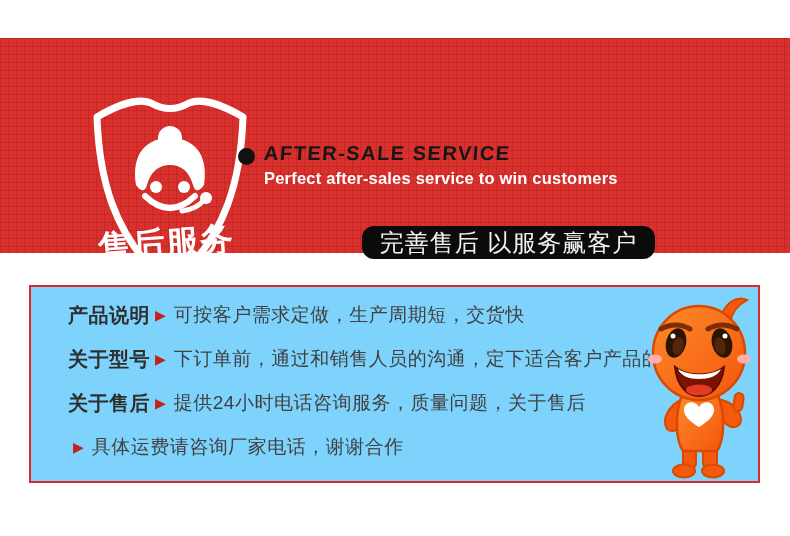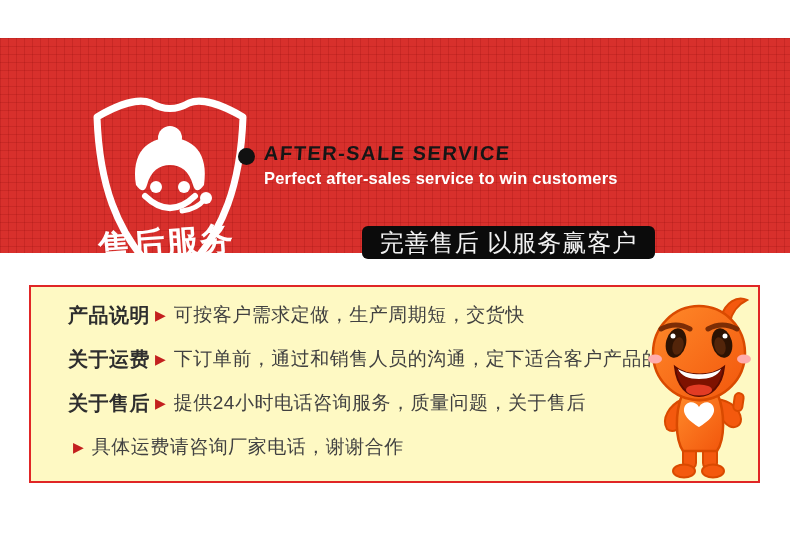--- a/index.html
+++ b/index.html
@@ -32,29 +32,29 @@
     color:#161616; font-size:20px; font-weight:700; letter-spacing:1.5px;
     white-space:nowrap; transform:skewX(-4deg);
   }
   .hero-subtitle {
     position:absolute; left:264px; top:131px;
     color:#ffffff; font-size:16.5px; font-weight:700; letter-spacing:0.2px;
     white-space:nowrap;
   }
   .hero-banner {
     position:absolute; left:362px; top:188px; width:293px; height:33px;
-    background:#0b0b0b; border-radius:6px;
+    background:#0b0b0b; border-radius:12px;
     display:flex; align-items:center; justify-content:center;
     color:#f2f2f2; font-size:24px; font-weight:400; letter-spacing:1px;
     white-space:nowrap;
   }
   
   .info-box {
     position:absolute; left:29px; top:285px; width:731px; height:198px;
-    background:#fef9c3; border:2px solid #e02626;
+    background:#7dd3fc; border:2px solid #e02626;
   }
   .rows { position:absolute; left:37px; top:6px; }
   .row { height:44px; display:flex; align-items:center; white-space:nowrap; }
   .row-label { font-size:20px; font-weight:700; color:#2e2e2e; letter-spacing:0.5px; }
   .row-arrow { font-size:14px; color:#c3201e; margin:0 8px 0 5px; line-height:1; }
   .row-text { font-size:19px; font-weight:400; color:#414141; letter-spacing:0.5px; }
   .mascot-svg { position:absolute; left:616px; top:6px; width:112px; height:190px; }
 </style>
 </head>
 <body>
@@ -93,21 +93,21 @@
   <div class="info-box">
     <div class="rows">
 
       <div class="row">
         <span class="row-label">产品说明</span>
         <span class="row-arrow">▶</span>
         <span class="row-text">可按客户需求定做，生产周期短，交货快</span>
       </div>
 
       <div class="row">
-        <span class="row-label">关于运费</span>
+        <span class="row-label">关于型号</span>
         <span class="row-arrow">▶</span>
         <span class="row-text">下订单前，通过和销售人员的沟通，定下适合客户产品的型号</span>
       </div>
 
       <div class="row">
         <span class="row-label">关于售后</span>
         <span class="row-arrow">▶</span>
         <span class="row-text">提供24小时电话咨询服务，质量问题，关于售后</span>
       </div>
 

